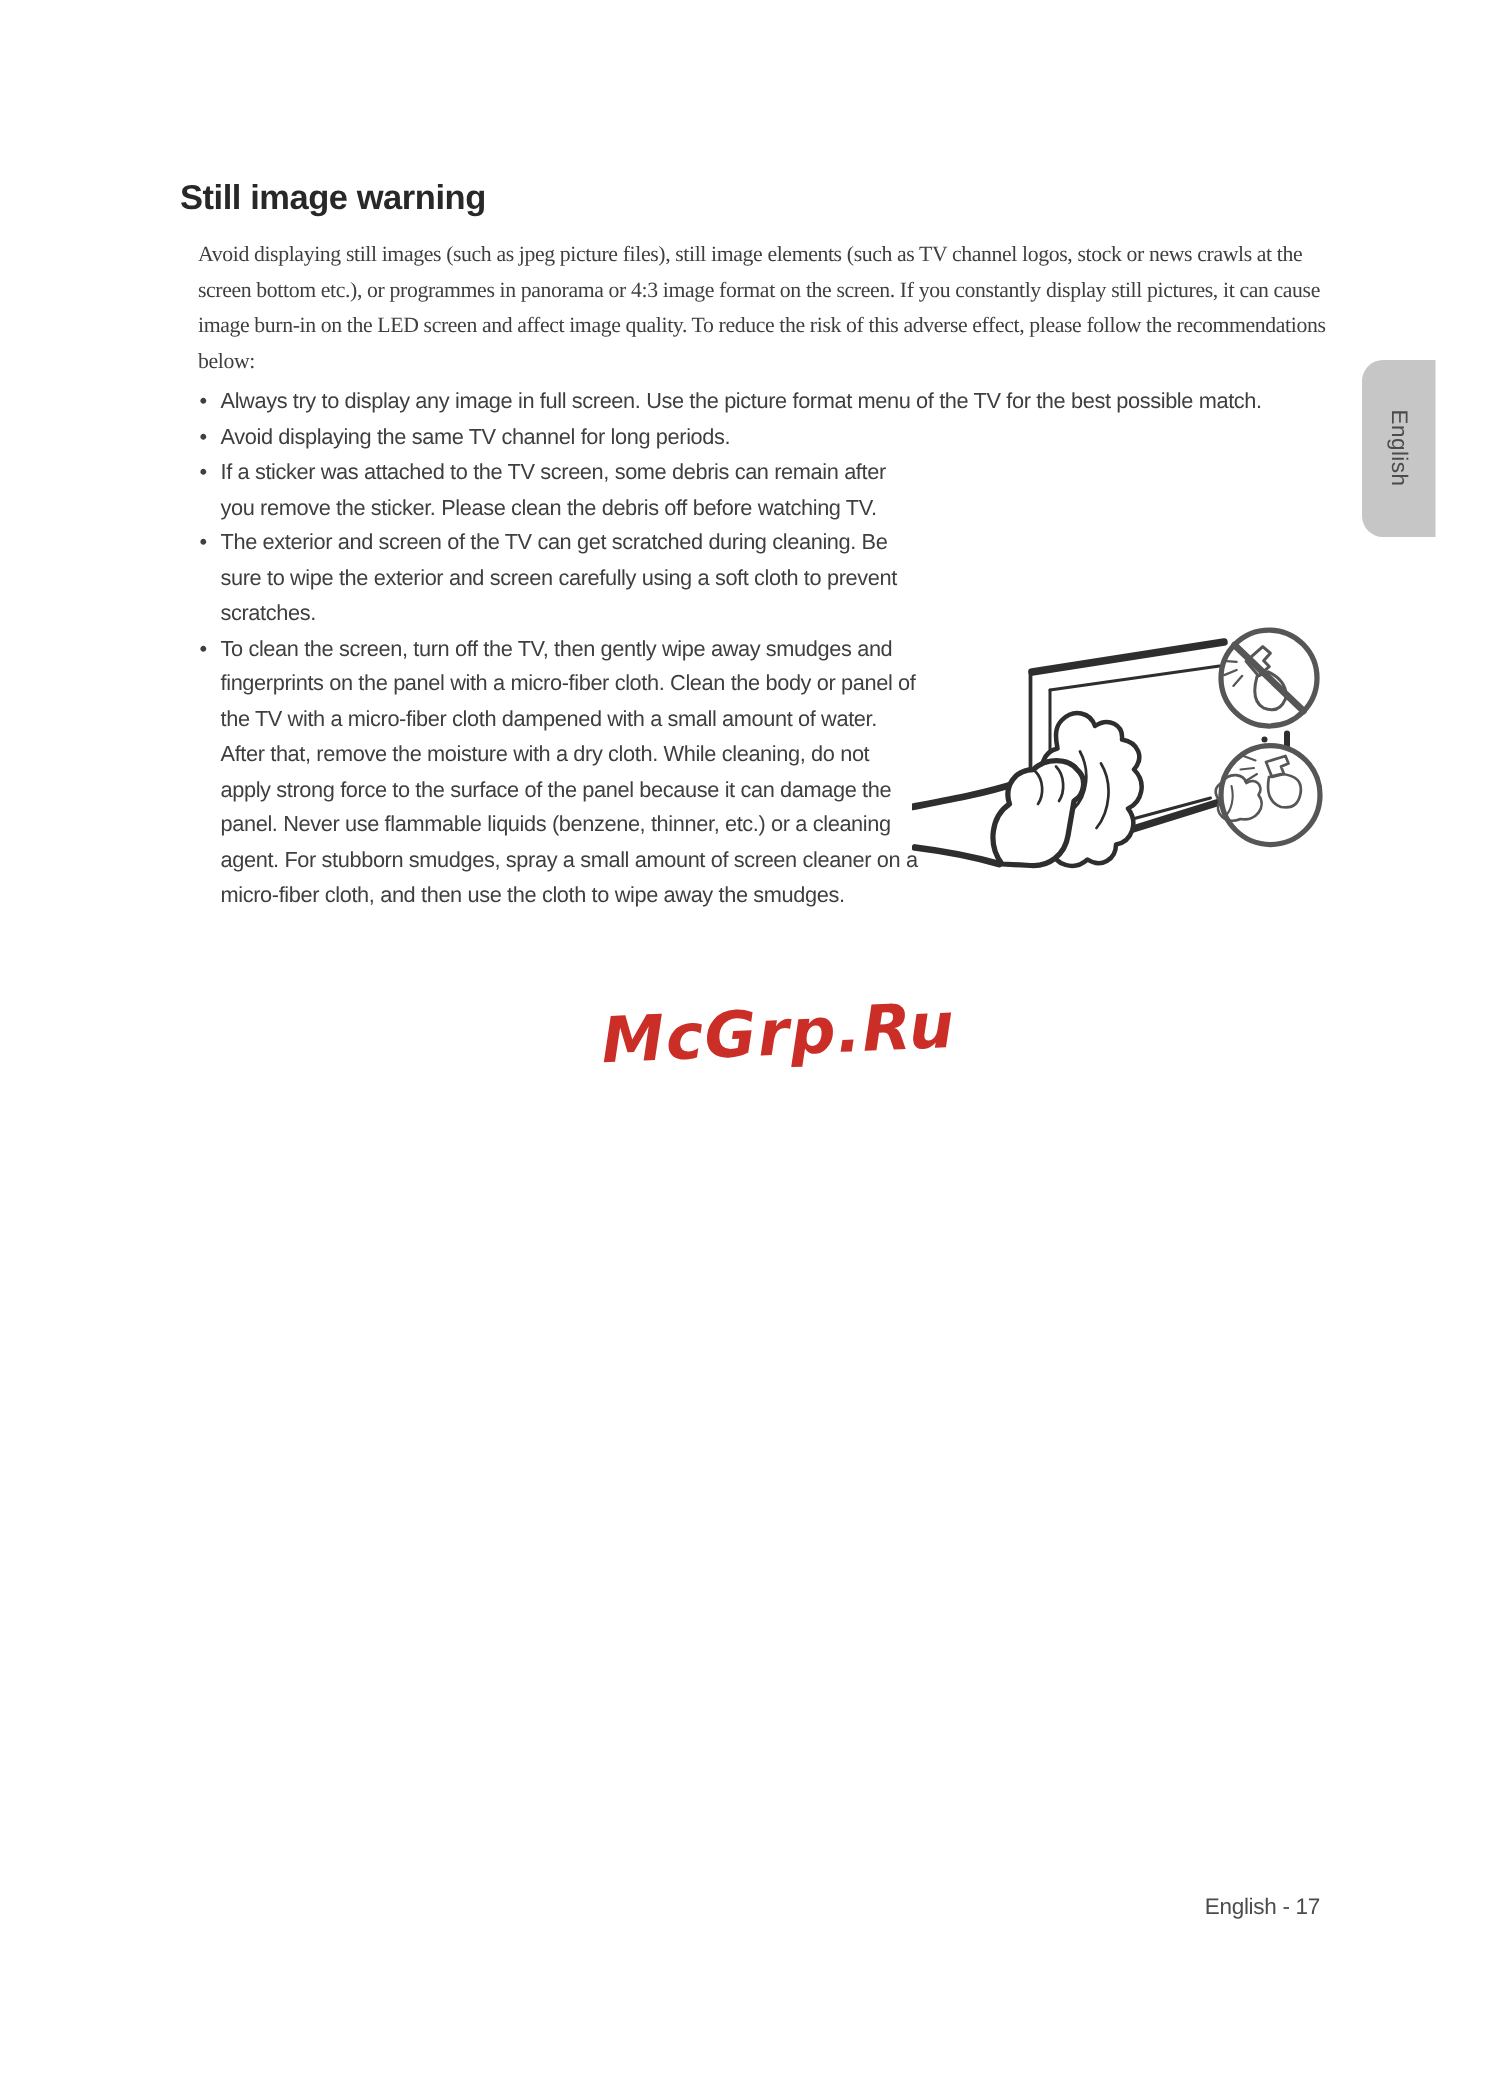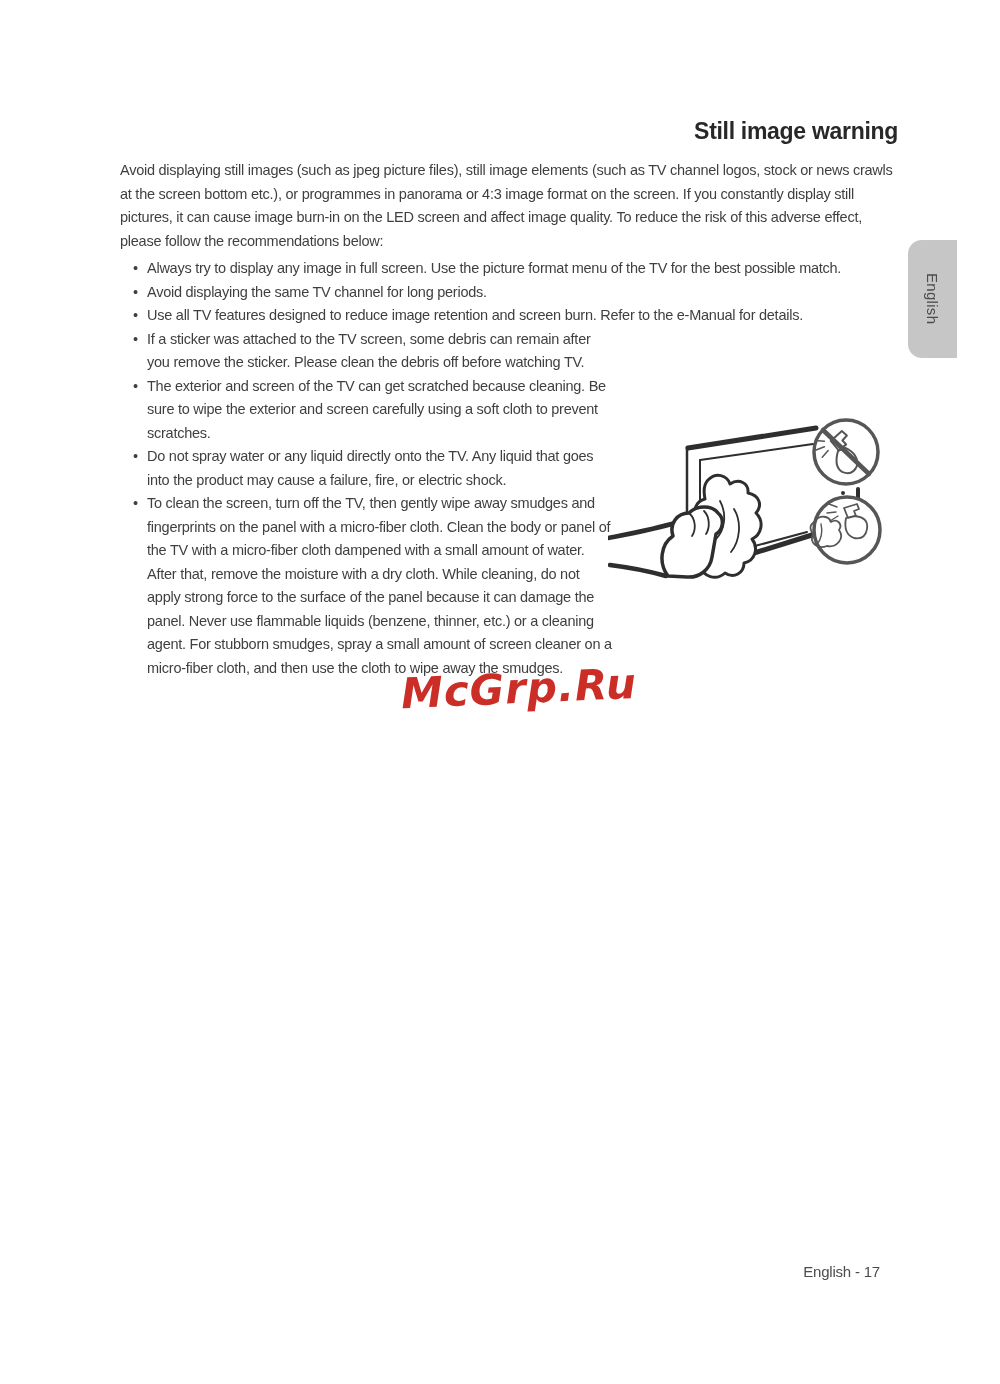--- a/index.html
+++ b/index.html
@@ -17,25 +17,25 @@
     width:1000px;height:1384px;position:relative;overflow:hidden;
     font-family:"Liberation Sans", sans-serif;
     color:var(--body-text);
   }
   .content{
     position:absolute;left:120px;top:117px;width:778px;
     font-size:14.5px;line-height:23.5px;letter-spacing:-0.25px;
   }
   h1{
     font-size:23px;line-height:29px;font-weight:700;
-    color:var(--heading-text);letter-spacing:-0.3px;text-align:right;
+    color:var(--heading-text);letter-spacing:-0.3px;
   }
   .section-still h1{margin:0 0 13px 0;}
   .section-caring h1{margin:27px 0 9px 0;}
-  .intro{margin:0 0 4px 0;}
+  .intro{margin:0 0 4px 12px;font-family:Liberation Serif, serif;}
   ul.bullets{list-style:none;padding-left:27px;}
   ul.bullets li{position:relative;}
   ul.bullets li::before{
     content:"\2022";position:absolute;left:-14px;top:0;
     color:var(--body-text);
   }
   ul.bullets.narrow{width:492px;}
   .illustration{position:absolute;left:608px;top:406px;width:290px;height:200px;}
   .lang-tab{
     position:absolute;left:908px;top:240px;width:49px;height:118px;
@@ -63,30 +63,28 @@
 
 <div class="content">
 
   <section class="section-still">
     <h1>Still image warning</h1>
     <p class="intro">Avoid displaying still images (such as jpeg picture files), still image elements (such as TV channel logos, stock or news crawls at the screen bottom etc.), or programmes in panorama or 4:3 image format on the screen. If you constantly display still pictures, it can cause image burn-in on the LED screen and affect image quality. To reduce the risk of this adverse effect, please follow the recommendations below:</p>
     <ul class="bullets">
 
     <li>Always try to display any image in full screen. Use the picture format menu of the TV for the best possible match.</li>
         <li>Avoid displaying the same TV channel for long periods.</li>
-        <li>Use all TV features designed to reduce image retention and screen burn. Refer to the e-Manual for details.</li>
       </ul>
   </section>
 
   <section class="section-caring">
     <ul class="bullets narrow">
 
     <li>If a sticker was attached to the TV screen, some debris can remain after you remove the sticker. Please clean the debris off before watching TV.</li>
-        <li>The exterior and screen of the TV can get scratched because cleaning. Be sure to wipe the exterior and screen carefully using a soft cloth to prevent scratches.</li>
-        <li>Do not spray water or any liquid directly onto the TV. Any liquid that goes into the product may cause a failure, fire, or electric shock.</li>
+        <li>The exterior and screen of the TV can get scratched during cleaning. Be sure to wipe the exterior and screen carefully using a soft cloth to prevent scratches.</li>
         <li>To clean the screen, turn off the TV, then gently wipe away smudges and fingerprints on the panel with a micro-fiber cloth. Clean the body or panel of the TV with a micro-fiber cloth dampened with a small amount of water. After that, remove the moisture with a dry cloth. While cleaning, do not apply strong force to the surface of the panel because it can damage the panel. Never use flammable liquids (benzene, thinner, etc.) or a cleaning agent. For stubborn smudges, spray a small amount of screen cleaner on a micro-fiber cloth, and then use the cloth to wipe away the smudges.</li>
       </ul>
   </section>
 
 </div>
 
 <svg class="illustration" viewBox="0 0 290 200" xmlns="http://www.w3.org/2000/svg">
   <g fill="none" stroke="var(--line-art)" stroke-linecap="round" stroke-linejoin="round">
 
     <g>

